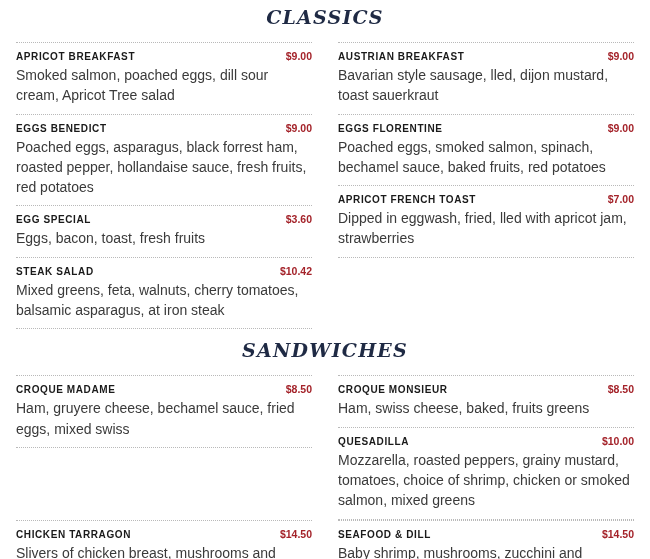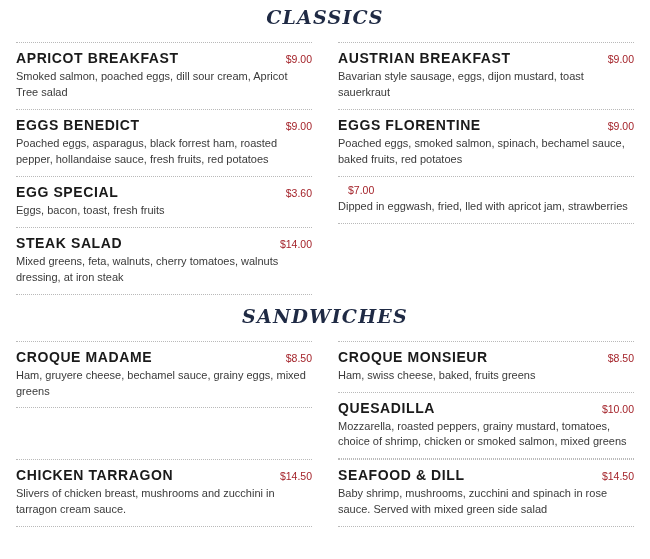--- a/index.html
+++ b/index.html
@@ -48,35 +48,35 @@
   }
   .item:first-child {
     border-top: 1px dotted #b9b9b9;
   }
   .item-head {
     display: flex;
     align-items: baseline;
     justify-content: space-between;
   }
   .item-name {
-    font-size: 14px;
+    font-size: 10px;
     font-weight: bold;
     letter-spacing: 0.6px;
     color: #1a1a1a;
     text-transform: uppercase;
   }
   .item-price {
     font-size: 10.5px;
-    font-weight: normal;
+    font-weight: bold;
     color: #a4232a;
     white-space: nowrap;
     padding-left: 10px;
   }
   .item-desc {
-    font-size: 11px;
+    font-size: 14px;
     line-height: 1.45;
     color: #3a3a3a;
     margin-top: 3px;
     max-width: 292px;
   }
 </style>
 </head>
 <body>
 
 <div class="menu">
@@ -100,57 +100,58 @@
         <div class="item">
           <div class="item-head">
             <span class="item-name">EGG SPECIAL</span>
             <span class="item-price">$3.60</span>
           </div>
           <div class="item-desc">Eggs, bacon, toast, fresh fruits</div>
         </div>
         <div class="item">
           <div class="item-head">
             <span class="item-name">STEAK SALAD</span>
-            <span class="item-price">$14.00</span>
+            <span class="item-price">$10.42</span>
           </div>
-          <div class="item-desc">Mixed greens, feta, walnuts, cherry tomatoes, walnuts dressing, at iron steak</div>
+          <div class="item-desc">Mixed greens, feta, walnuts, cherry tomatoes, balsamic asparagus, at iron steak</div>
         </div>
       </div>
       <div class="col">
         <div class="item">
           <div class="item-head">
             <span class="item-name">AUSTRIAN BREAKFAST</span>
             <span class="item-price">$9.00</span>
           </div>
-          <div class="item-desc">Bavarian style sausage, eggs, dijon mustard, toast sauerkraut</div>
+          <div class="item-desc">Bavarian style sausage, lled, dijon mustard, toast sauerkraut</div>
         </div>
         <div class="item">
           <div class="item-head">
             <span class="item-name">EGGS FLORENTINE</span>
             <span class="item-price">$9.00</span>
           </div>
           <div class="item-desc">Poached eggs, smoked salmon, spinach, bechamel sauce, baked fruits, red potatoes</div>
         </div>
         <div class="item">
           <div class="item-head">
+            <span class="item-name">APRICOT FRENCH TOAST</span>
             <span class="item-price">$7.00</span>
           </div>
           <div class="item-desc">Dipped in eggwash, fried, lled with apricot jam, strawberries</div>
         </div>
       </div>
     </div>
     <h2 class="section-title">SANDWICHES</h2>
     <div class="grid">
       <div class="col">
         <div class="item">
           <div class="item-head">
             <span class="item-name">CROQUE MADAME</span>
             <span class="item-price">$8.50</span>
           </div>
-          <div class="item-desc">Ham, gruyere cheese, bechamel sauce, grainy eggs, mixed greens</div>
+          <div class="item-desc">Ham, gruyere cheese, bechamel sauce, fried eggs, mixed swiss</div>
         </div>
       </div>
       <div class="col">
         <div class="item">
           <div class="item-head">
             <span class="item-name">CROQUE MONSIEUR</span>
             <span class="item-price">$8.50</span>
           </div>
           <div class="item-desc">Ham, swiss cheese, baked, fruits greens</div>
         </div>

